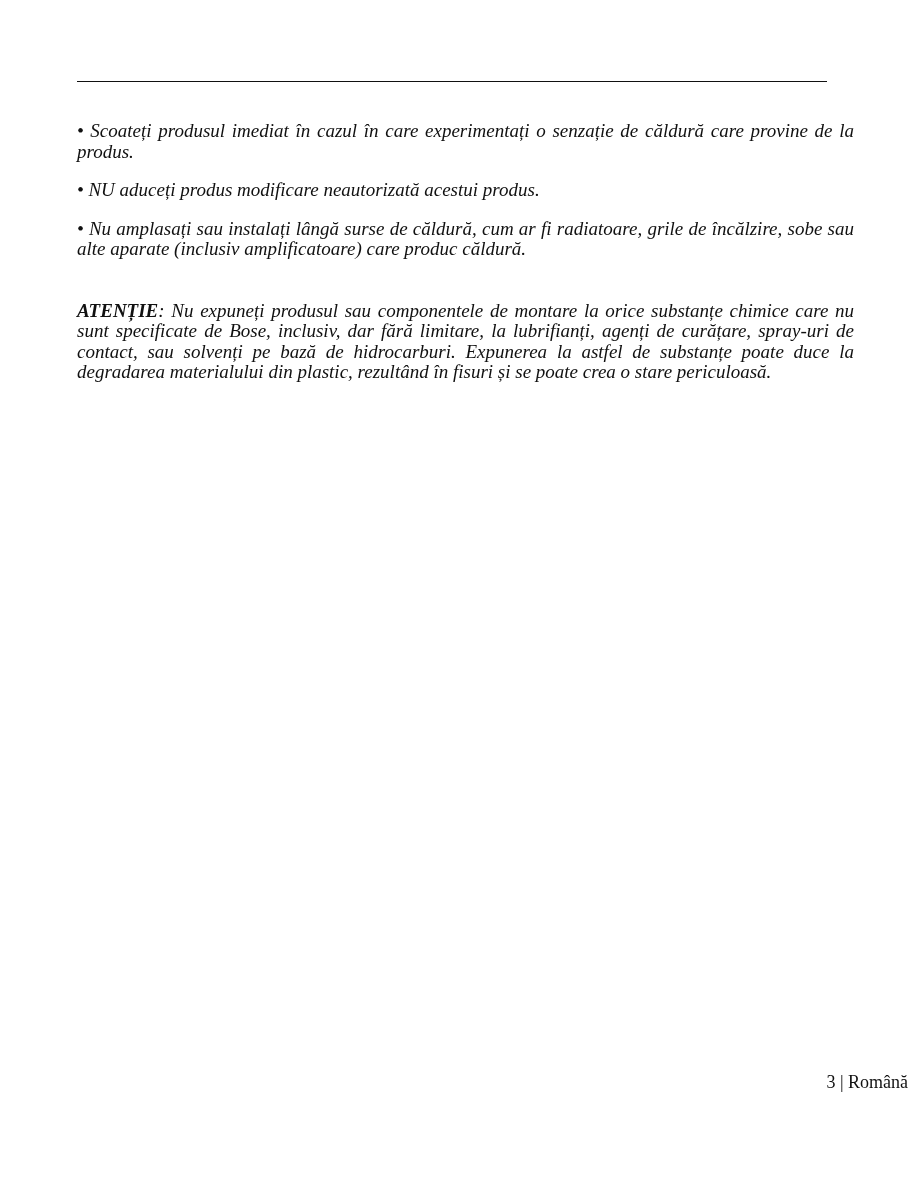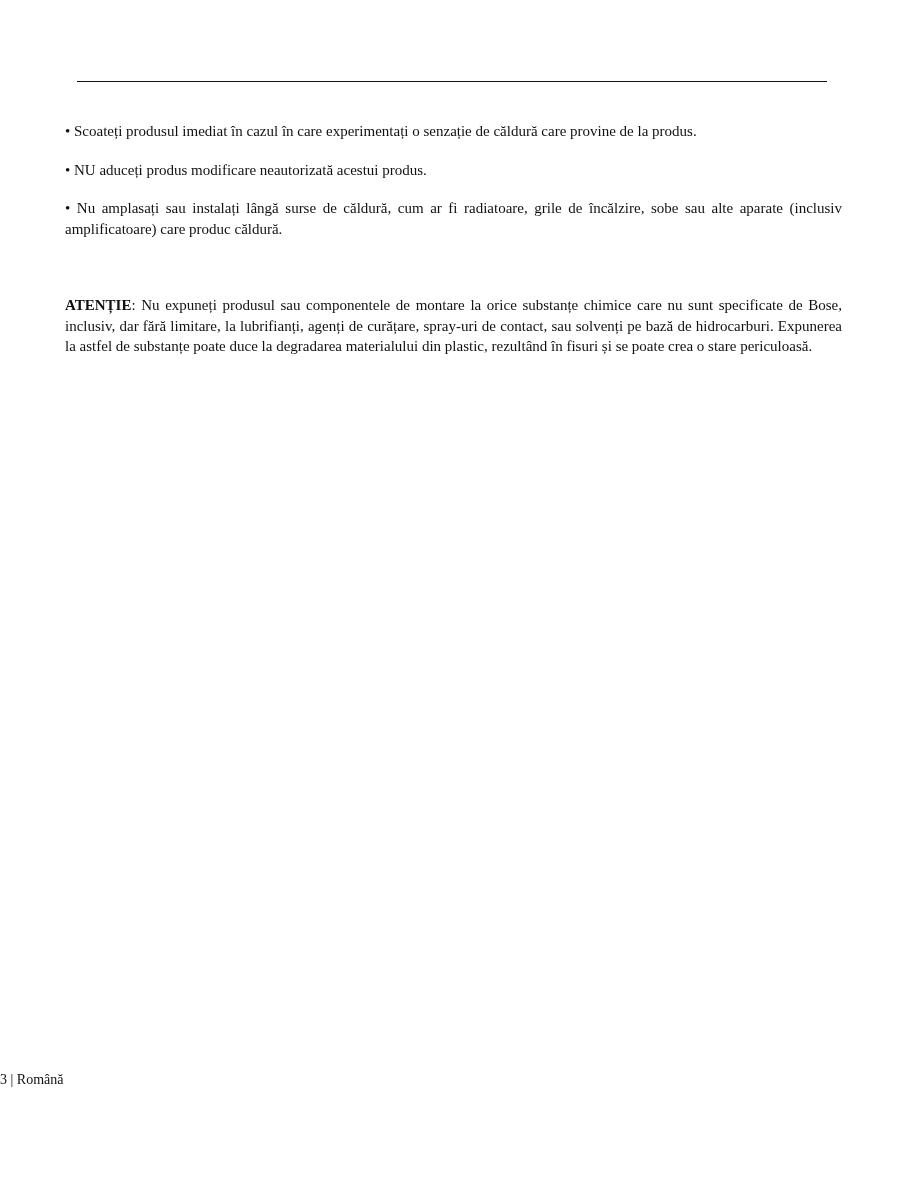--- a/index.html
+++ b/index.html
@@ -4,27 +4,27 @@
   <style>
     html, body { margin: 0; padding: 0; background: #ffffff; }
     body { width: 919px; height: 1190px; position: relative; overflow: hidden;
       font-family: "Liberation Serif", serif; color: #111111; }
     .heading { position: absolute; top: 64px; left: 77px; width: 750px; height: 20px;
       display: flex; align-items: flex-end; font-weight: bold; font-size: 15.5px; line-height: 18px; }
     .rule { border-bottom: 1.5px solid #111; height: 0; margin-bottom: 2px; }
     .rule.left { width: 172px; }
     .rule.right { flex: 1; }
     .heading-text { white-space: nowrap; padding: 0; }
-    .content { position: absolute; top: 121px; left: 65px; width: 777px;
-      font-size: 15px; line-height: 20.5px; text-align: justify; }
+    .content { position: absolute; top: 121px; left: 77px; width: 777px;
+      font-size: 19px; line-height: 20.5px; text-align: justify; font-style: italic; }
     .para { margin: 0 0 18px 0; }
-    .warning { margin-top: 56px; }
+    .warning { margin-top: 41px; }
     .warning b { font-weight: bold; }
-    .footer { position: absolute; top: 1072px; left: 0; width: 908px; text-align: left;
-      font-size: 14px; }
+    .footer { position: absolute; top: 1072px; left: 0; width: 908px; text-align: right;
+      font-size: 18px; }
   </style>
 </head>
 <body>
 
 <div class="heading">
   <span class="rule left"></span>
   <span class="rule right"></span>
 </div>
 
 <div class="content">

